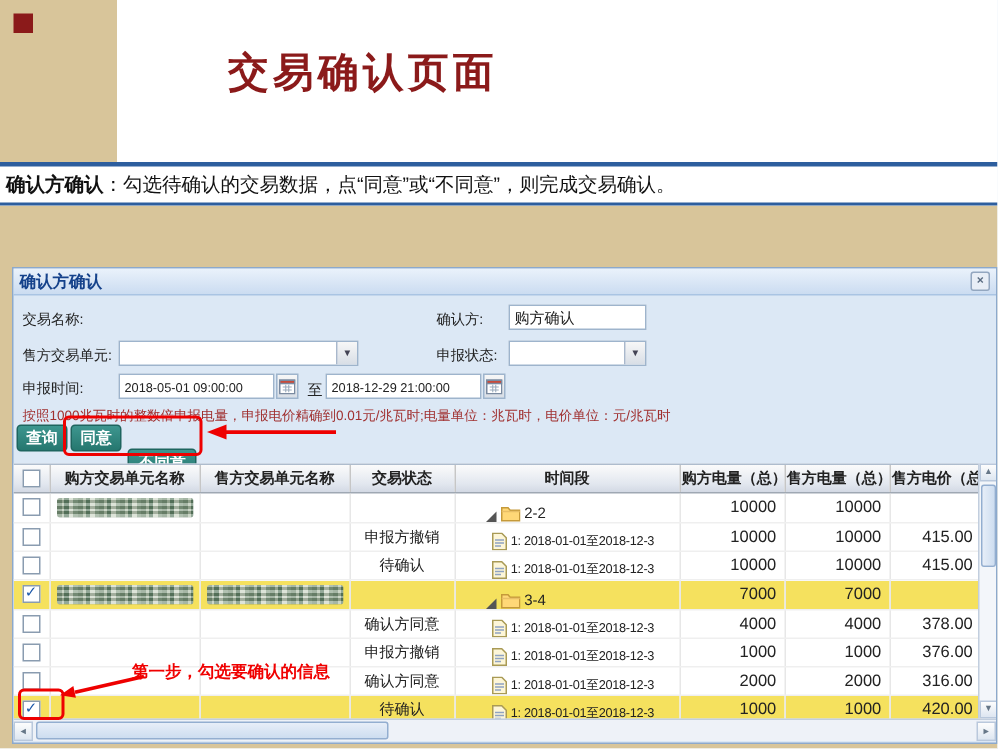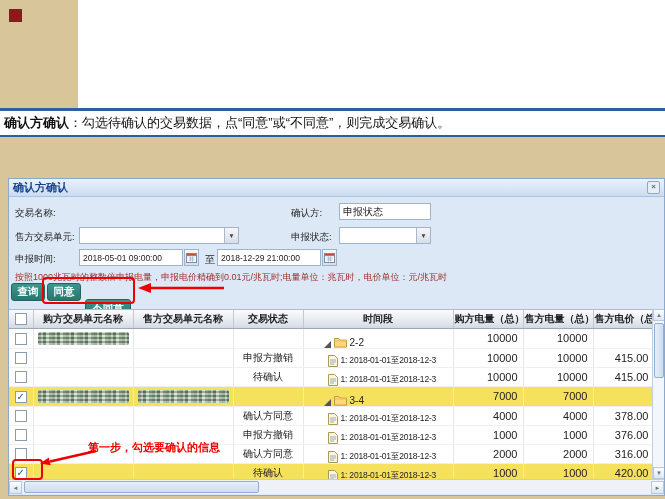--- a/index.html
+++ b/index.html
@@ -64,36 +64,37 @@
   .ann-text { position:absolute; color:#f00000; font-size:11px; font-weight:bold; white-space:nowrap; z-index:50; }
   .ann-svg { position:absolute; z-index:50; }
 </style>
 </head>
 <body>
 
 <div class="canvas">
   <div class="beige-top"></div>
   <div class="beige-lower"></div>
   <div class="red-square"></div>
+  <h1 class="title">交易确认页面</h1>
 
   <div class="instruction">
     <span class="lead">确认方确认</span>
       <span>：勾选待确认的交易数据，点“同意”或“不同意”，则完成交易确认。</span>
   </div>
 
   <div class="window">
     <div class="titlebar">
       <span>确认方确认</span>
       <span class="closebtn"><span>×</span></span>
     </div>
 
     <span class="fl" style="left:6px;top:28px">交易名称:</span>
     <span class="fl" style="left:282px;top:28px">确认方:</span>
     <div class="tinput" style="left:330px;top:24px;width:92px">
-      <span>申报状态</span>
+      <span>购方确认</span>
     </div>
 
     <span class="fl" style="left:6px;top:52px">售方交易单元:</span>
     <div class="select" style="left:70px;top:48px;width:160px">
       <span></span>
       <span class="selarrow">▼</span>
     </div>
     <span class="fl" style="left:282px;top:52px">申报状态:</span>
     <div class="select" style="left:330px;top:48px;width:92px">
       <span></span>

